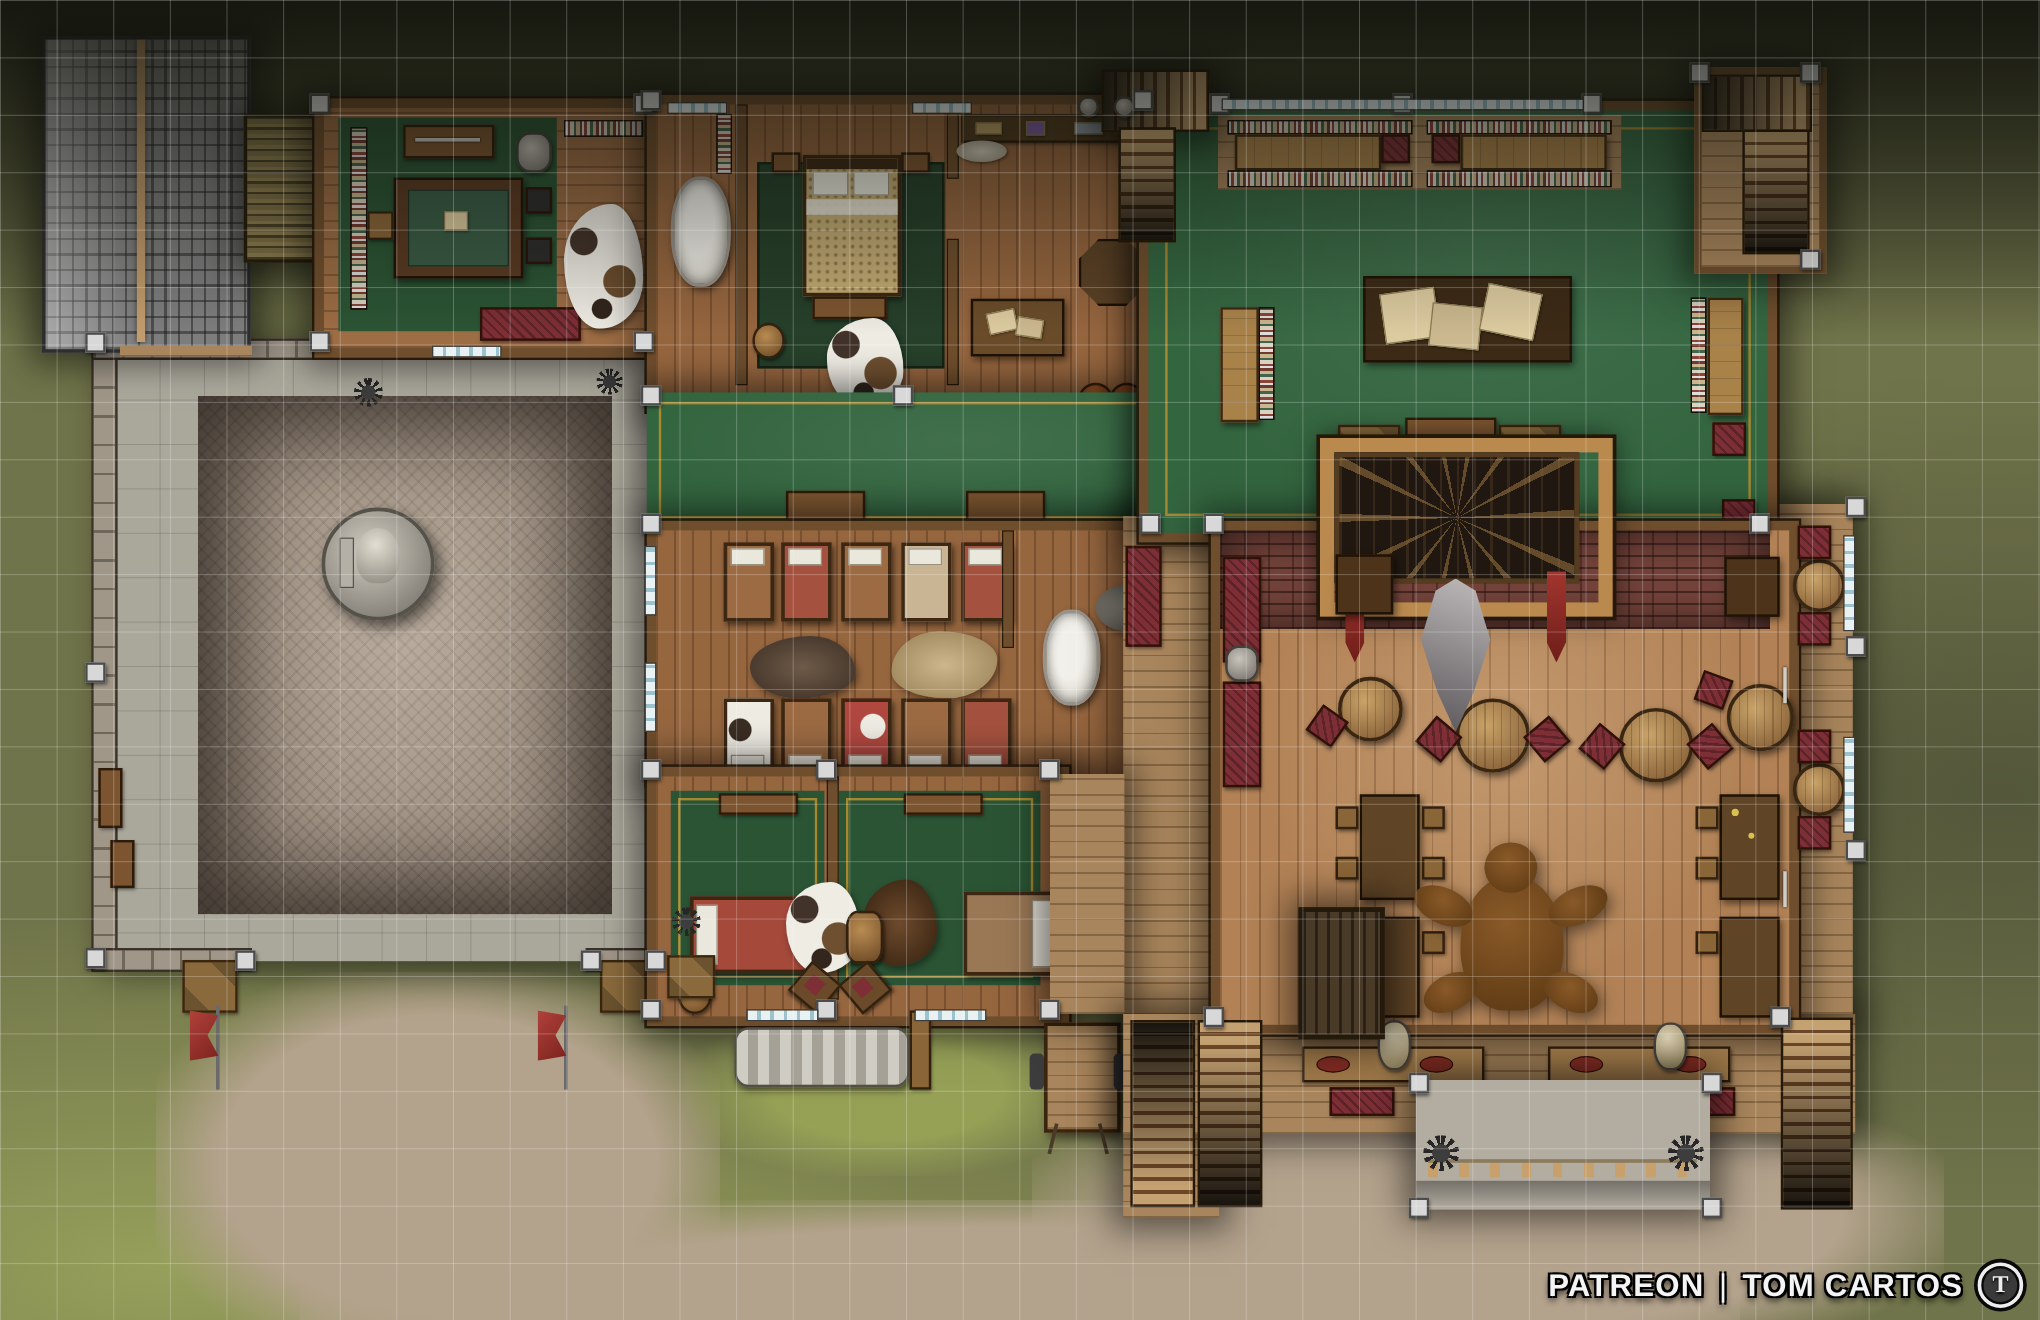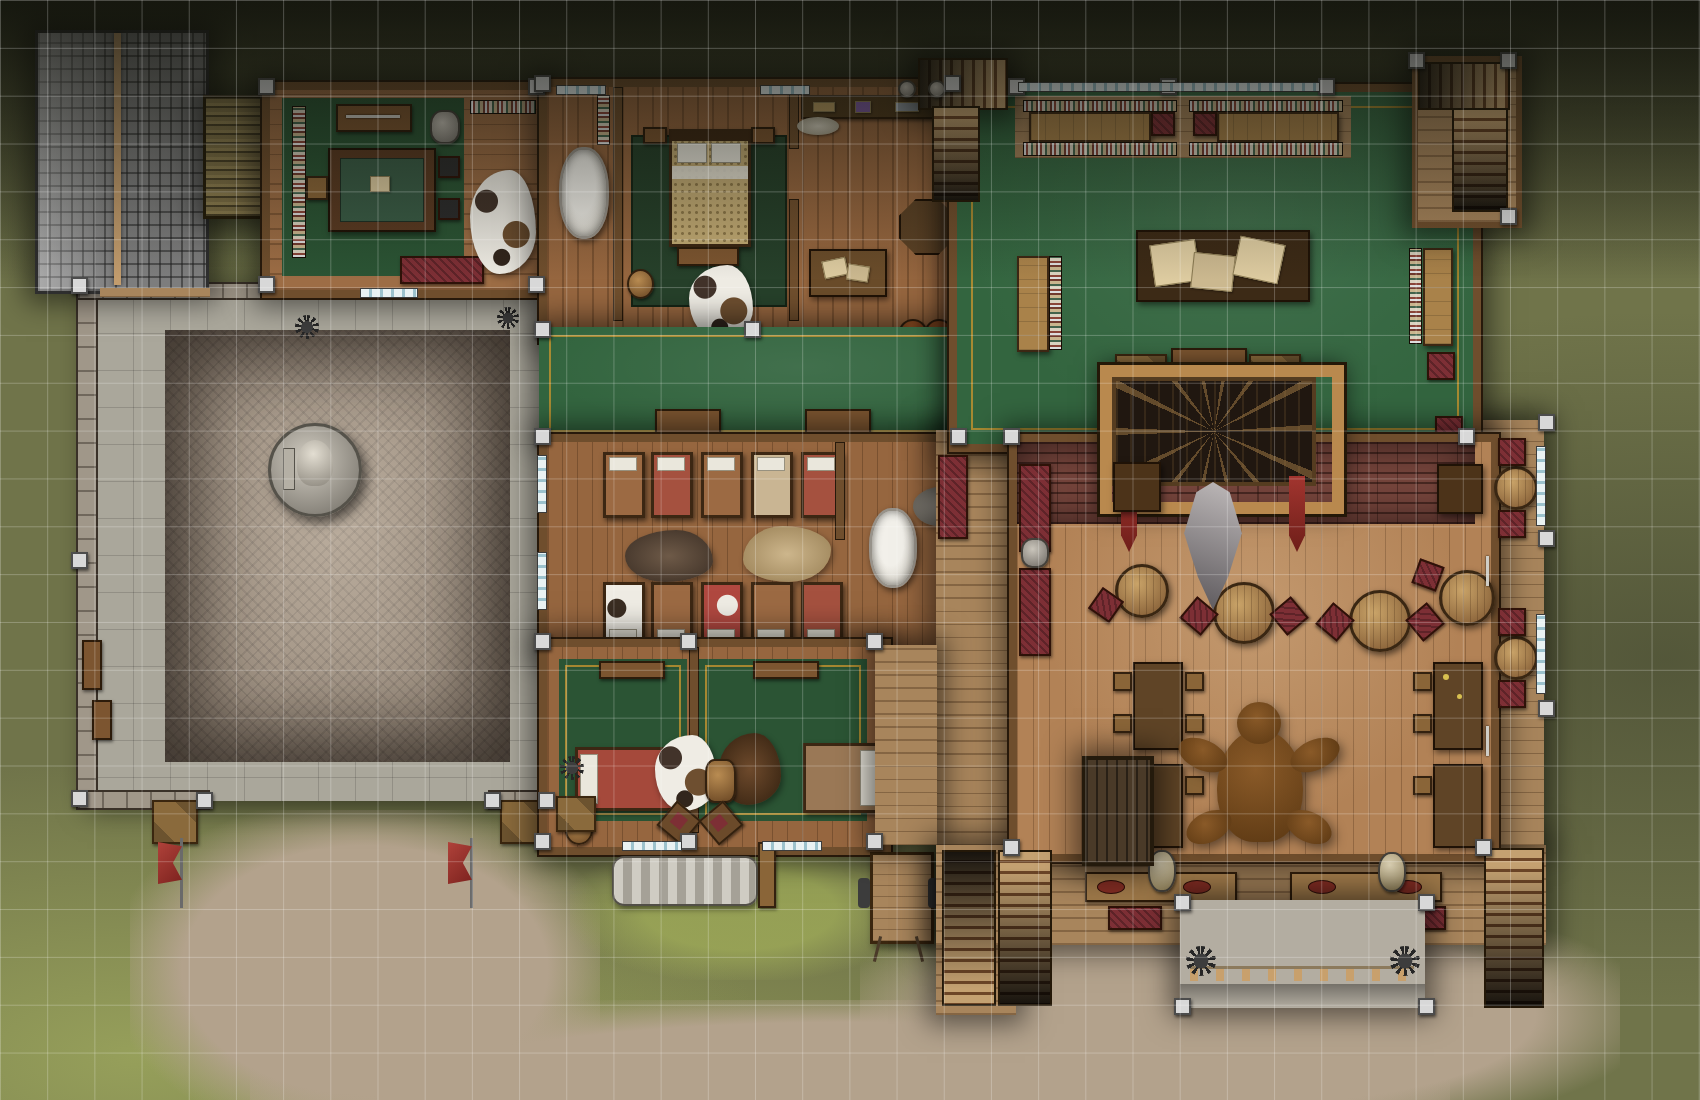--- a/index.html
+++ b/index.html
@@ -491,14 +491,22 @@
   <div class="pillar" style="left:1538px;top:530px;"></div>
   <div class="pillar" style="left:1538px;top:700px;"></div>
   <div class="pillar" style="left:1174px;top:894px;"></div>
   <div class="pillar" style="left:1418px;top:894px;"></div>
   <div class="pillar" style="left:1174px;top:998px;"></div>
   <div class="pillar" style="left:1418px;top:998px;"></div>
 
   <div class="a topshadow"></div>
   <div class="a grid"></div>
 
+  <div class="a wm">
+    <span class="wm-text">PATREON</span>
+    <span class="wm-text wm-sep">|</span>
+    <span class="wm-text">TOM CARTOS</span>
+    <span class="wm-logo">
+        <span>T</span>
+      </span>
+  </div>
 
 </div>
 
 </body></html>

